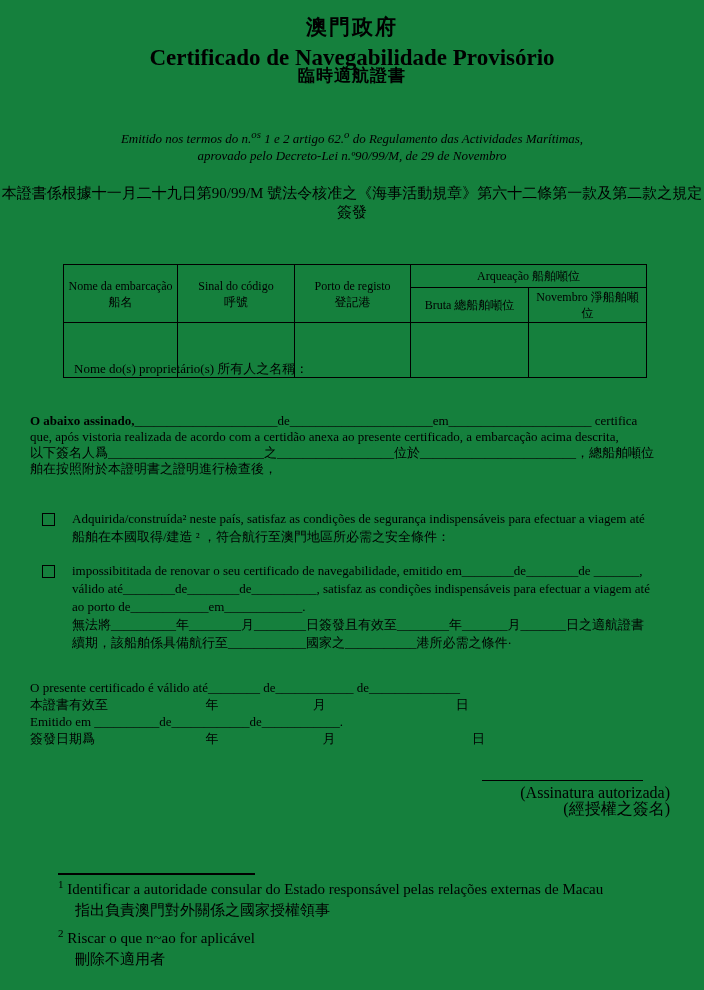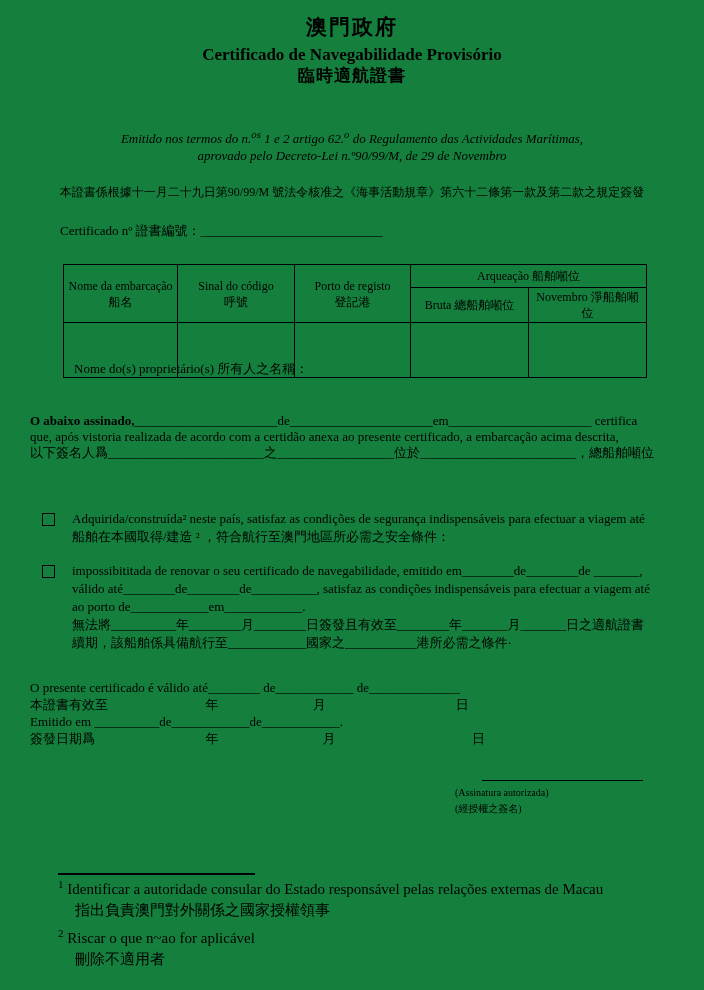--- a/index.html
+++ b/index.html
@@ -5,25 +5,25 @@
   html,body{margin:0;padding:0;background:#fff;}
   .page{
     position:relative;width:704px;height:990px;background:#15803d;color:#000;
     font-family:"Liberation Serif","DejaVu Serif",serif;overflow:hidden;
   }
   .abs{position:absolute;}
   .center{left:0;right:0;text-align:center;}
   .b{font-weight:bold;}
 
   .gov-title{top:13px;font-size:21px;font-weight:bold;letter-spacing:2px;}
-  .title-pt{top:45px;font-size:17px;font-weight:bold;}
+  .title-pt{top:45px;font-size:23px;font-weight:bold;}
   .title-cn{top:64px;font-size:17px;font-weight:bold;letter-spacing:1px;}
 
   .legal-pt{top:126px;font-size:13px;font-style:italic;line-height:17px;}
-  .legal-cn{top:184px;font-size:12px;}
+  .legal-cn{top:184px;font-size:15px;}
 
   .certno{top:222px;left:60px;font-size:13px;}
 
   table.vessel{border-collapse:collapse;table-layout:fixed;}
   table.vessel th, table.vessel td{
     border:1px solid #000;font-weight:normal;font-size:12px;line-height:16px;
     text-align:center;vertical-align:middle;padding:1px 2px;
   }
   .vt-wrap{top:264px;left:63px;}
 
@@ -32,21 +32,21 @@
   .decl{top:413px;left:30px;width:646px;font-size:13px;line-height:16px;}
   .decl .ln{white-space:nowrap;}
 
   .cond-box{width:11px;height:11px;border:1px solid #000;}
   .cond-text{font-size:13px;line-height:18px;width:604px;}
   .cond-text .ln{white-space:nowrap;}
 
   .validity{top:679px;left:30px;font-size:13px;line-height:17px;}
   .validity .ln{white-space:pre;}
 
-  .sig{top:780px;left:455px;width:215px;text-align:left;font-size:10px;line-height:16px;}
+  .sig{top:780px;left:455px;width:215px;text-align:right;font-size:16px;line-height:16px;}
   .sig-line{height:0;border-top:1px solid #000;width:161px;margin:0 auto 4px auto;}
 
   .fn-divider{top:873px;left:58px;width:197px;height:0;border-top:2px solid #000;}
   .fn{left:58px;font-size:15px;}
   .fn sup{font-size:11px;}
   .fn-cn{left:75px;font-size:15px;}
 </style>
 </head>
 <body>
 
@@ -56,21 +56,20 @@
   <div class="abs center title-pt">Certificado de Navegabilidade Provisório</div>
   <div class="abs center title-cn">臨時適航證書</div>
 
   <div class="abs center legal-pt">
     <div><span>Emitido nos termos do n.</span><sup>os</sup><span> 1 e 2 artigo 62.</span><sup>o</sup><span> do Regulamento das Actividades Marítimas,</span></div>
     <div>aprovado pelo Decreto-Lei n.º90/99/M, de 29 de Novembro</div>
   </div>
 
   <div class="abs center legal-cn">本證書係根據十一月二十九日第90/99/M 號法令核准之《海事活動規章》第六十二條第一款及第二款之規定簽發</div>
 
-  <div class="abs certno"><span>Certificado nº  證書編號：</span><span>____________________________</span></div>
 
   <div class="abs vt-wrap">
     <table class="vessel">
       <tbody>
           <tr>
         <th rowspan="2" style="width:109px;height:40px;">
           <div>Nome da embarcação</div>
           <div>船名</div>
         </th>
         <th rowspan="2" style="width:112px;">
@@ -97,20 +96,21 @@
     </tbody>
       </table>
   </div>
 
   <div class="abs owner">Nome do(s) proprietário(s)  所有人之名稱：</div>
 
   <div class="abs decl">
     <div class="ln"><span class="b">O abaixo  assinado,</span><span>______________________de______________________em______________________ certifica</span></div>
     <div class="ln">que, após vistoria realizada de acordo com a certidão anexa ao presente certificado, a embarcação acima descrita,</div>
     <div class="ln">以下簽名人爲________________________之__________________位於________________________，總船舶噸位</div>
+    <div class="ln">舶在按照附於本證明書之證明進行檢查後，</div>
   </div>
 
   <div class="abs cond-box" style="top:513px;left:42px;"></div>
   <div class="abs cond-text" style="top:510px;left:72px;">
     <div class="ln">Adquirida/construída² neste país, satisfaz as condições de segurança indispensáveis para efectuar a viagem até</div>
     <div class="ln">船舶在本國取得/建造 ² ，符合航行至澳門地區所必需之安全條件：</div>
   </div>
 
   <div class="abs cond-box" style="top:565px;left:42px;"></div>
   <div class="abs cond-text" style="top:562px;left:72px;">

